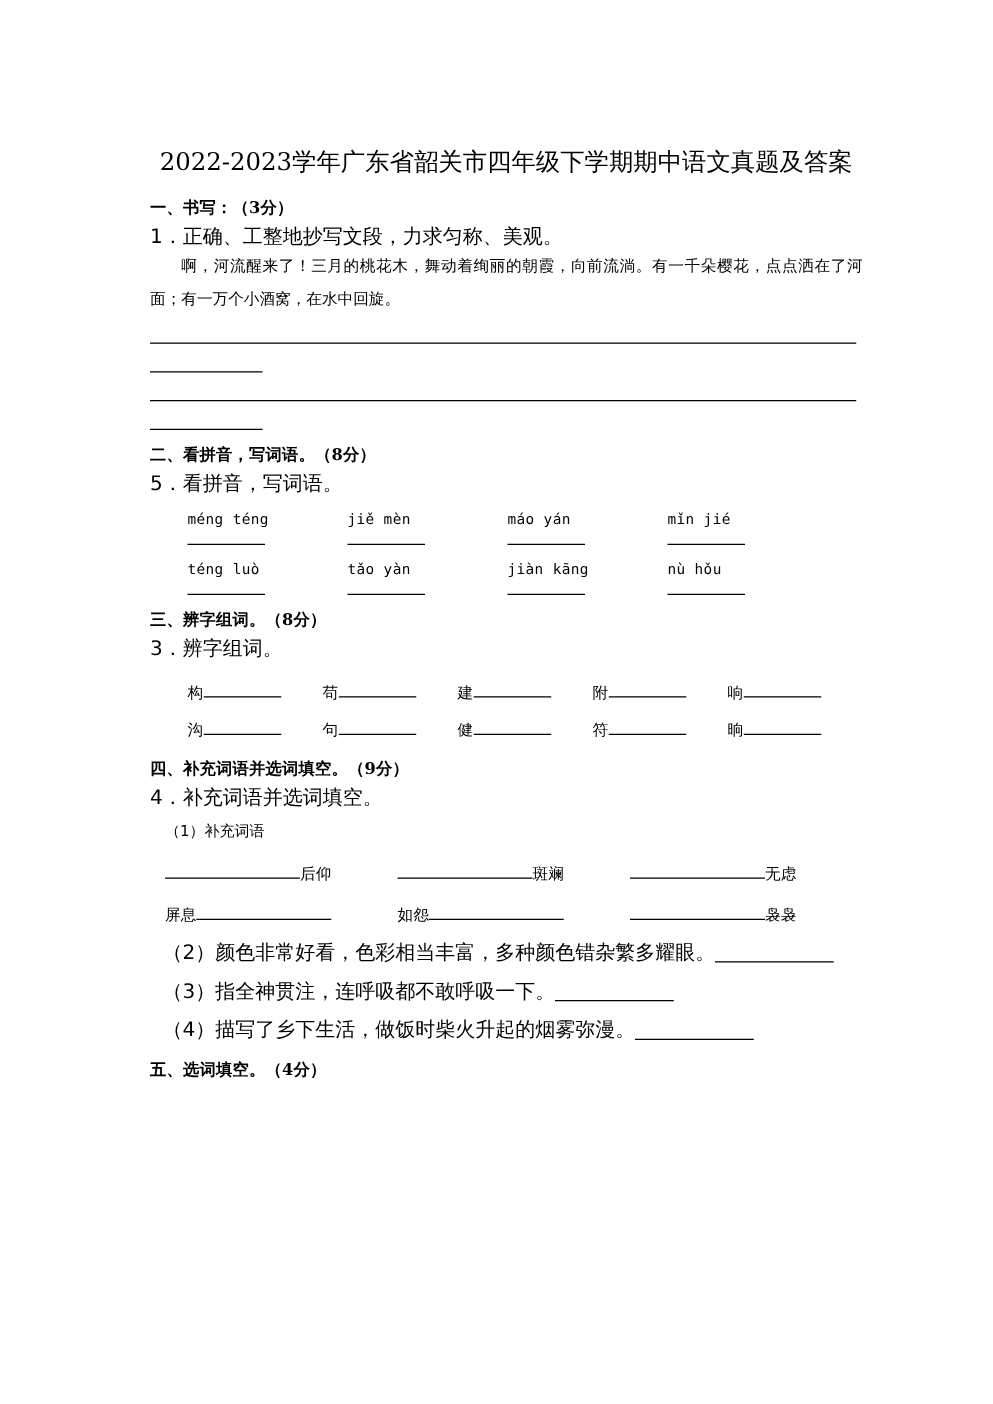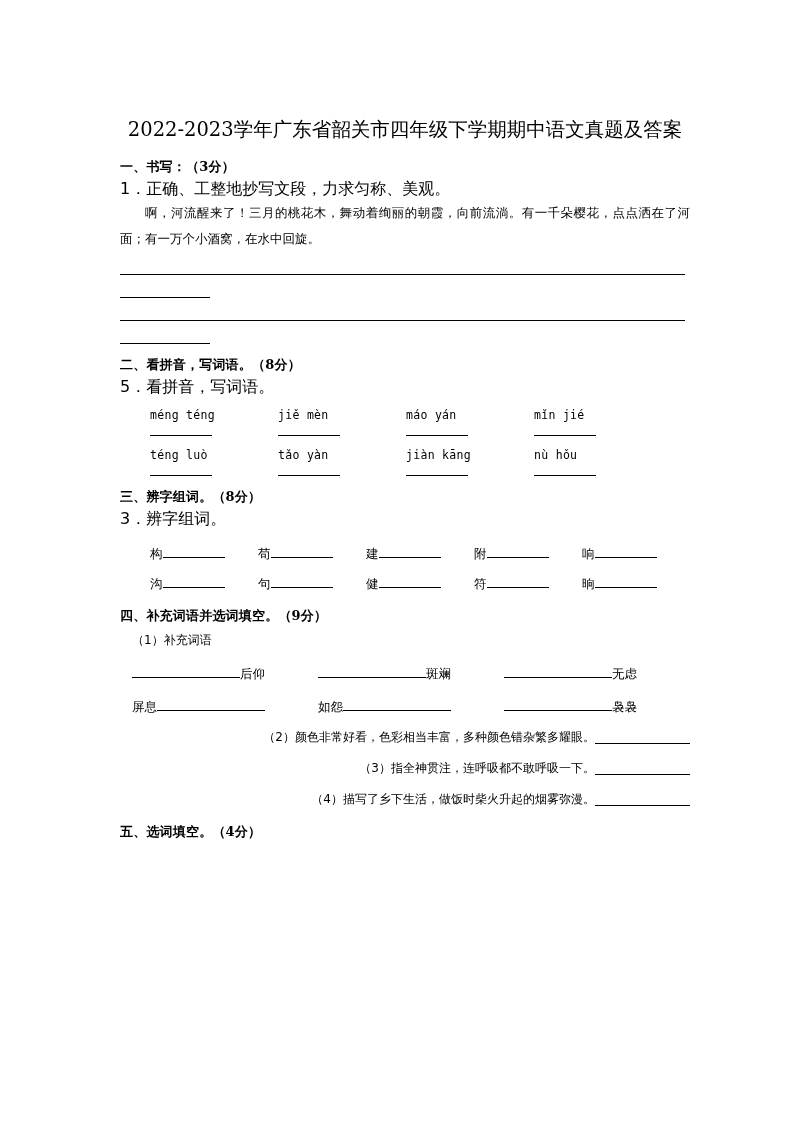--- a/index.html
+++ b/index.html
@@ -165,26 +165,25 @@
     height: 15px;
   }
   .blank-inline {
     display: inline-block;
     width: 95px;
     border-bottom: 1.2px solid #000;
     height: 14px;
     vertical-align: -3px;
   }
   .explain-row {
-    font-size: 12px;
+    font-size: 16px;
     line-height: 24px;
     margin-top: 7px;
     padding-left: 10px;
     word-break: break-all;
-    text-align: right;
   }
 </style>
 </head>
 <body>
 
 <div class="page">
   <div class="content">
 
     <div class="doc-title">2022-2023学年广东省韶关市四年级下学期期中语文真题及答案</div>
 
@@ -291,20 +290,21 @@
             <u></u>
           </div>
         <div class="bianzi-cell">
             <span>晌</span>
             <u></u>
           </div>
       </div>
     </div>
 
     <div class="sec-head">四、补充词语并选词填空。（9分）</div>
+    <div class="q-line">4．补充词语并选词填空。</div>
     <div class="sub-item sub-item-indent">（1）补充词语</div>
 
     <div class="buchong-block">
       <div class="buchong-row">
         <div class="buchong-cell post">
             <u></u>
             <span>后仰</span>
           </div>
         <div class="buchong-cell post">
             <u></u>

